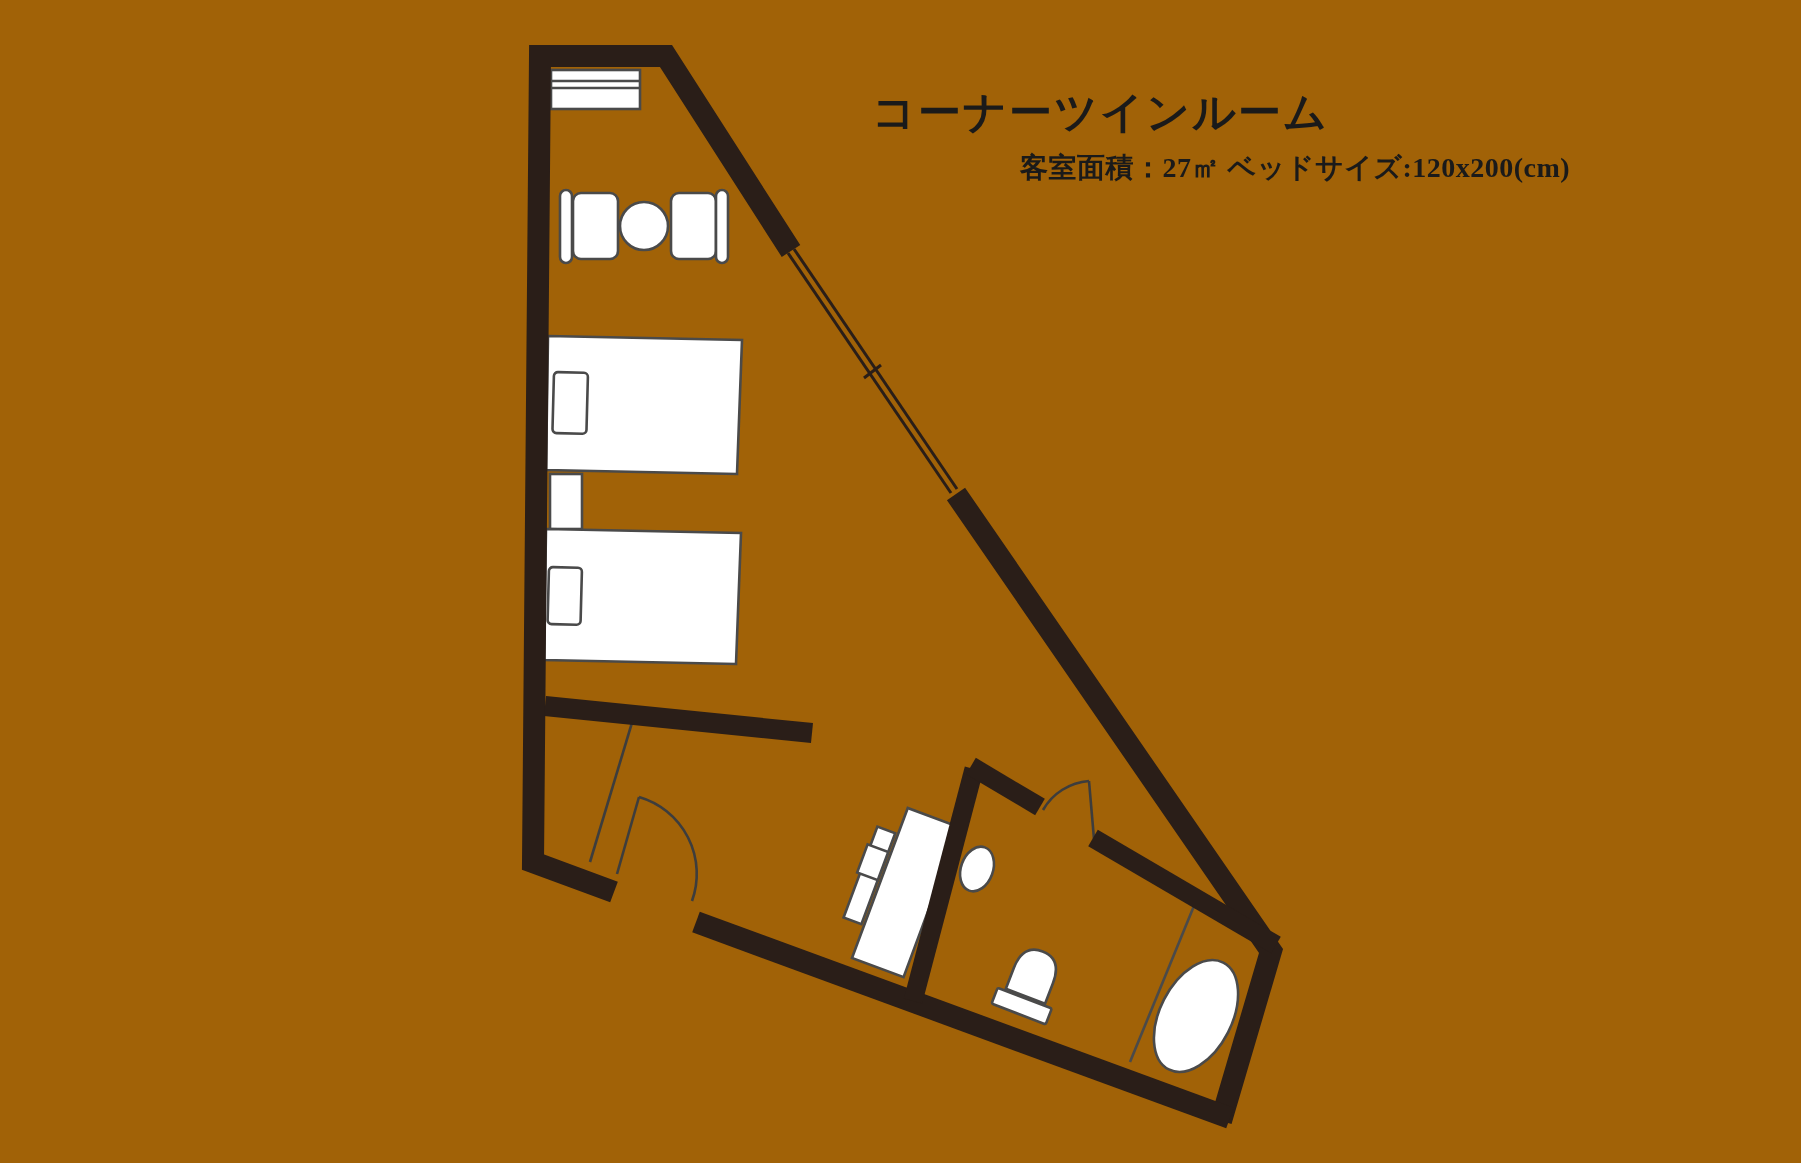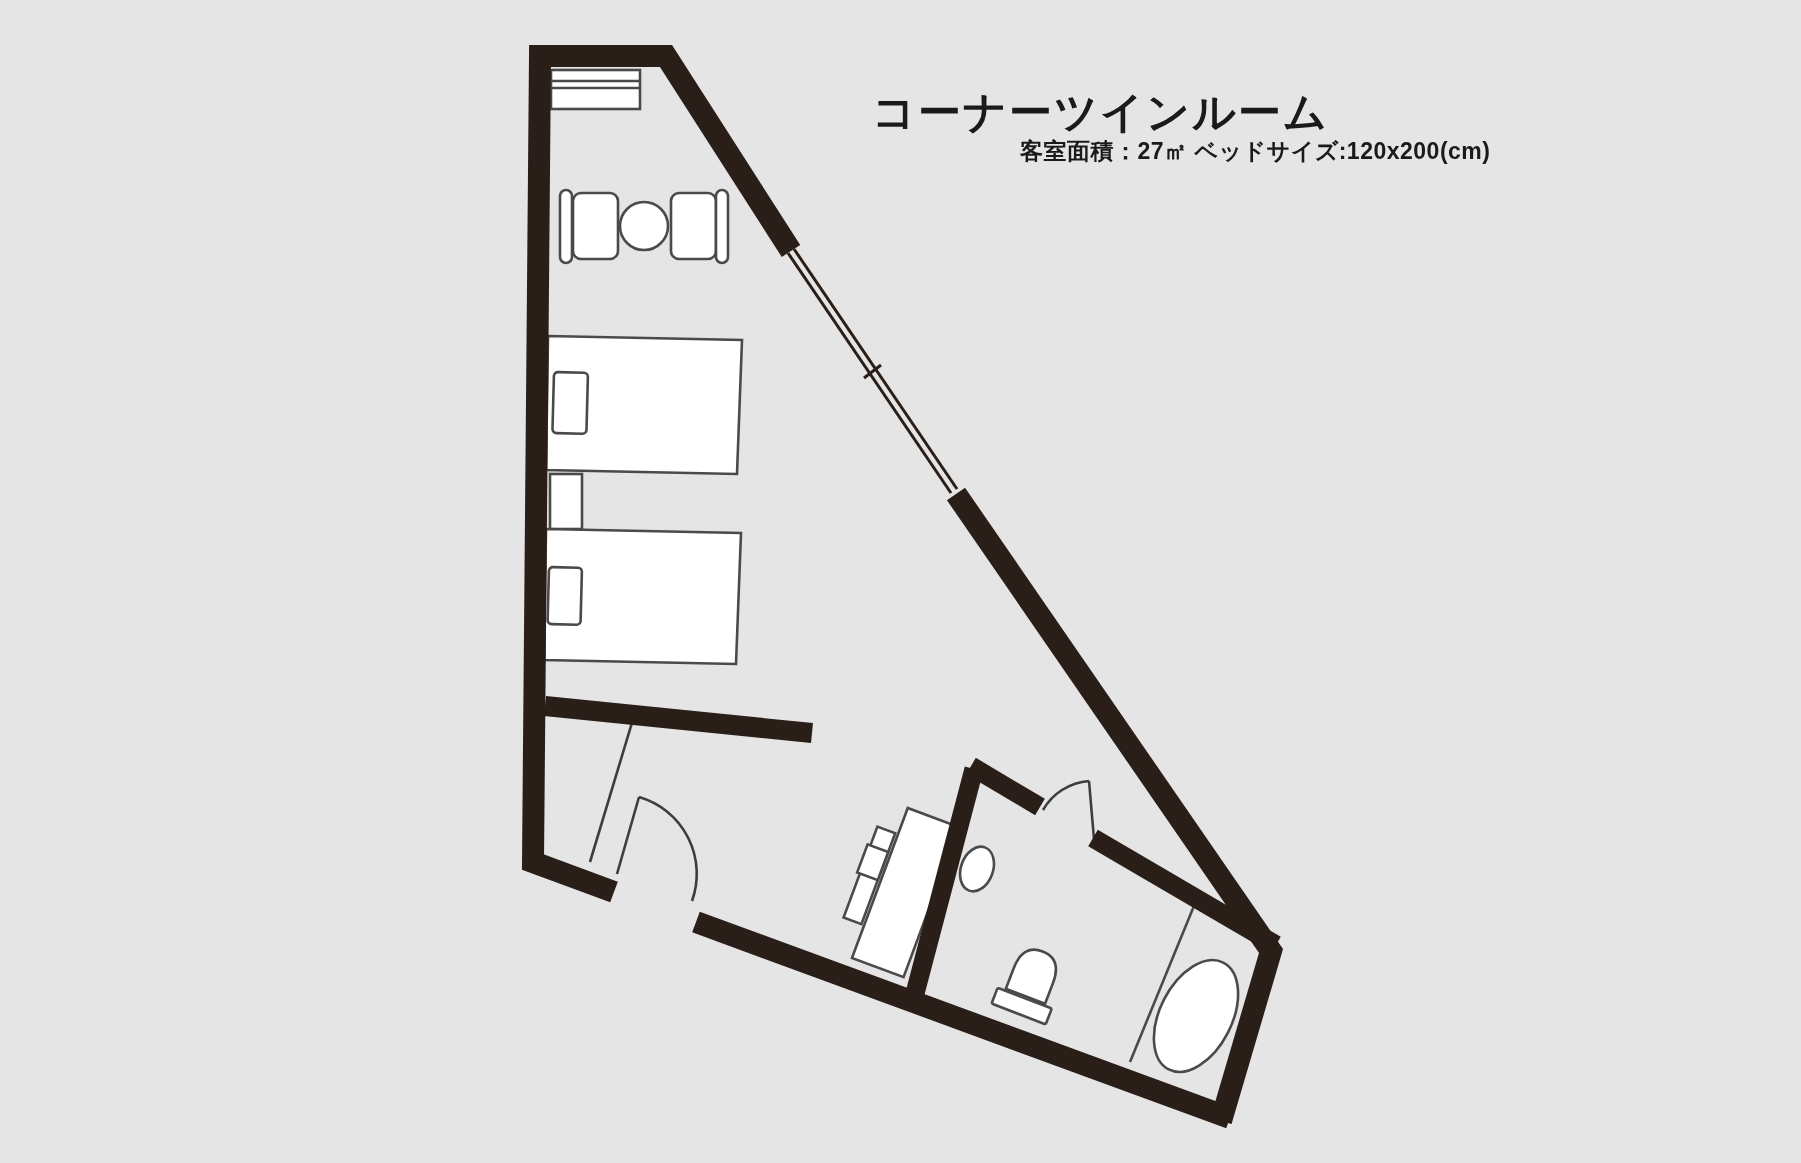--- a/index.html
+++ b/index.html
@@ -1,31 +1,31 @@
 <!DOCTYPE html>
 <html><head>
 <meta charset="utf-8">
 <style>
   html,body{margin:0;padding:0;background:#ffffff;}
   .canvas{
     position:relative;
     width:1801px;height:1163px;
-    background:#e5e5e5;
+    background:#a16207;
     overflow:hidden;
-    font-family:Liberation Sans, sans-serif;
+    font-family:Liberation Serif, serif;
   }
   .plan-svg{position:absolute;left:0;top:0;width:1801px;height:1163px;}
   .title{
     position:absolute;left:872px;top:84px;
     font-size:43px;font-weight:bold;color:#1a1a1a;
     letter-spacing:2px;white-space:nowrap;
   }
   .subtitle{
-    position:absolute;left:1020px;top:136px;
-    font-size:23px;font-weight:bold;color:#1a1a1a;
+    position:absolute;left:1020px;top:149px;
+    font-size:28px;font-weight:bold;color:#1a1a1a;
     letter-spacing:0.5px;white-space:nowrap;
   }
 </style>
 </head>
 <body>
 
 <div class="canvas">
 
   <svg class="plan-svg" viewBox="0 0 1801 1163">
 

